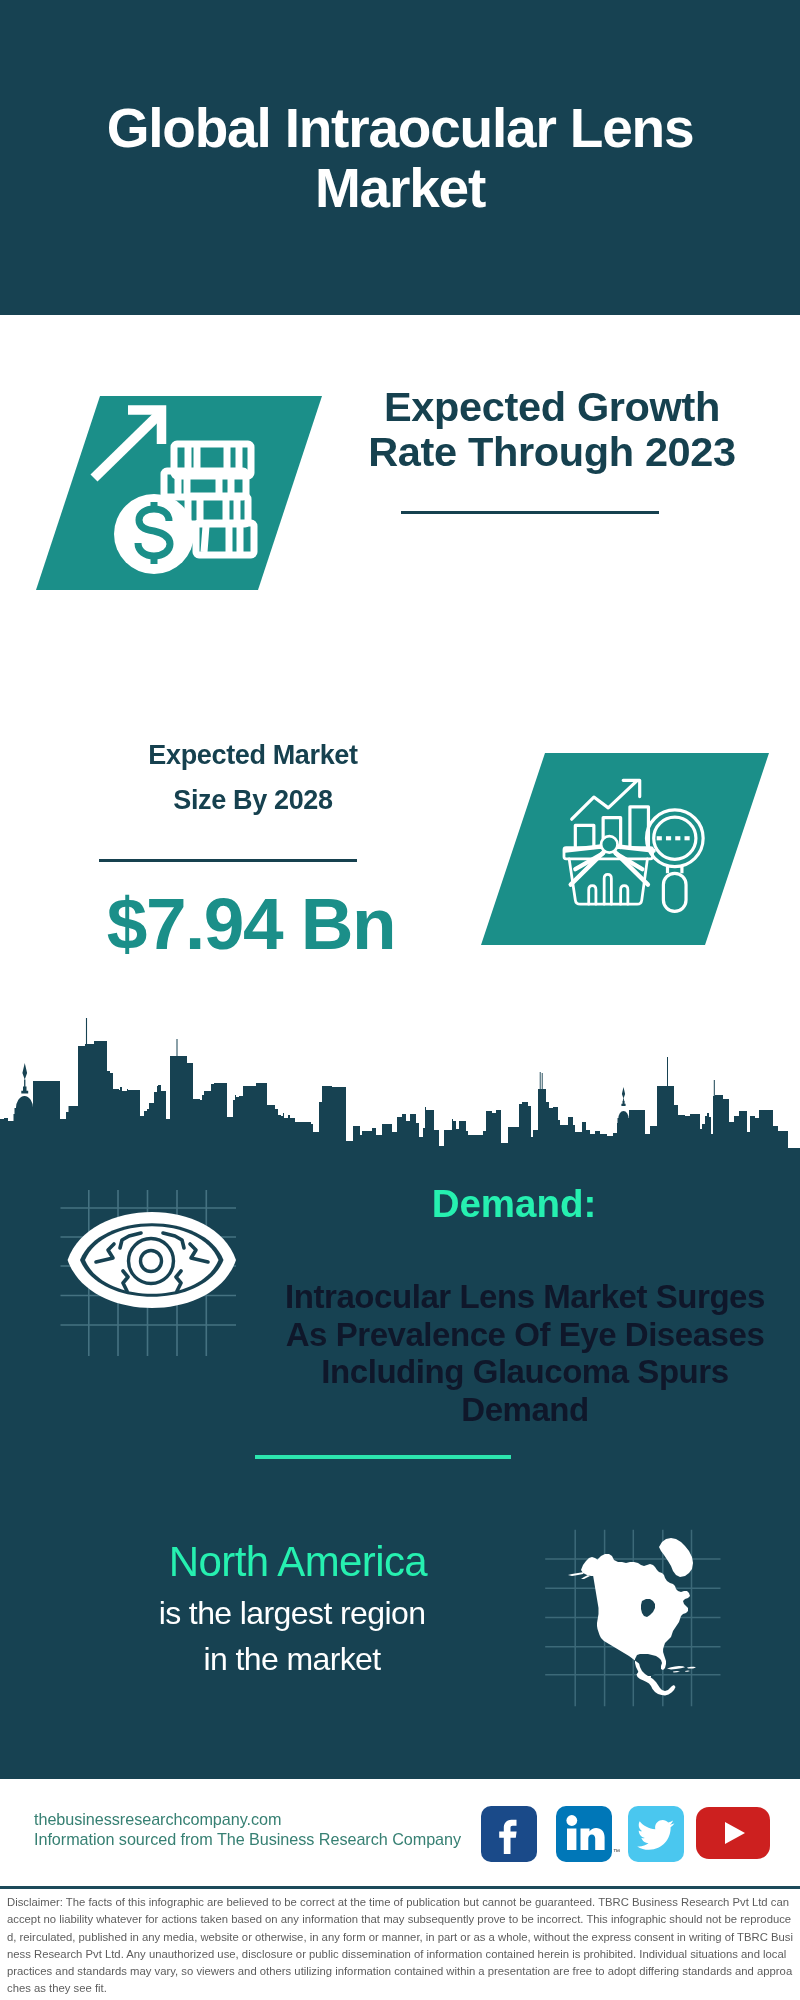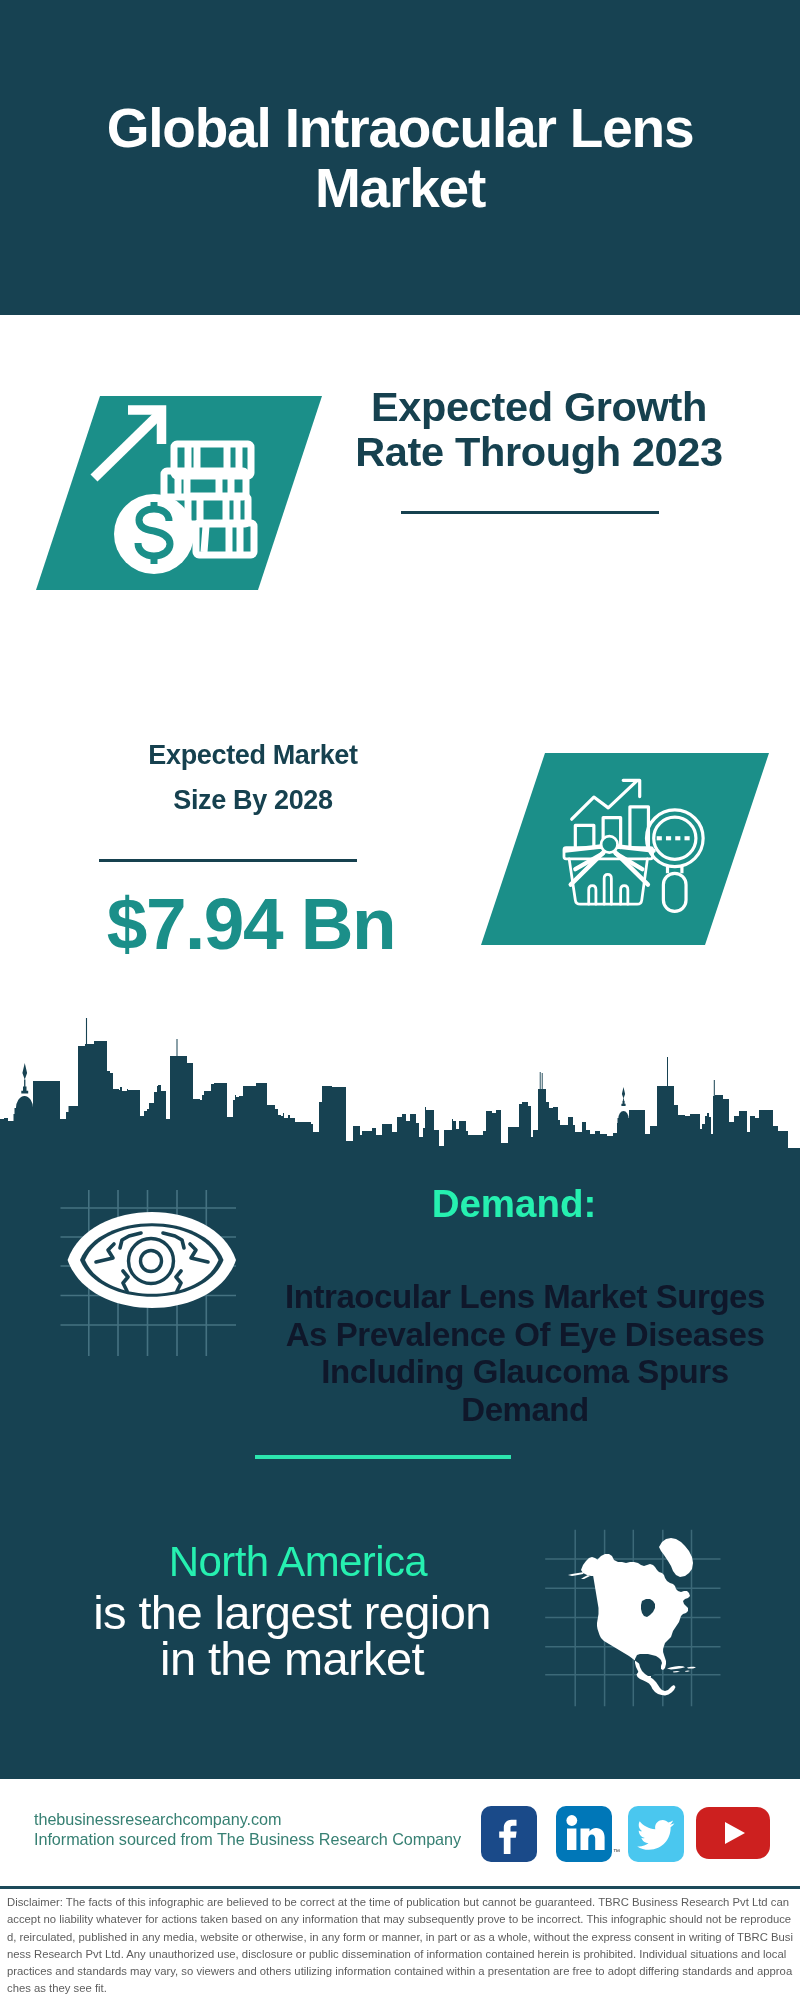--- a/index.html
+++ b/index.html
@@ -58,21 +58,21 @@
       <rect x="174" y="444" width="77" height="32" rx="3"></rect>
       <path d="M 188 447 L 188 473 M 197 447 L 197 473 M 227 447 L 227 473 M 239 447 L 239 473"></path>
     </g>
     <circle cx="154" cy="534" r="40" fill="#fff"></circle>
     <g fill="none" stroke="#1b8f89" stroke-width="7">
       <path d="M 169 521 C 169 513 162 509 154 509 C 146 509 139 513 139 520 C 139 527 146 530 154 531 C 163 533 170 536 170 544 C 170 551 163 556 154 556 C 145 556 138 551 138 543"></path>
       <path d="M 154 502 L 154 509 M 154 556 L 154 564"></path>
     </g>
   </svg>
 
-  <div class="stat-label" style="left:339px;top:384px;width:400px;font-size:41.5px;line-height:45px;letter-spacing:-0.35px;">
+  <div class="stat-label" style="left:352px;top:384px;width:400px;font-size:41.5px;line-height:45px;letter-spacing:-0.35px;">
     <span>Expected Growth</span><br>
     <span>Rate Through 2023</span>
   </div>
   <div class="stat-rule" style="left:401px;top:511px;width:258px;"></div>
 
   <div class="stat-label" style="left:53px;top:733px;width:400px;font-size:27px;line-height:45px;letter-spacing:-0.35px;">
     <span>Expected Market</span><br>
     <span>Size By 2028</span>
   </div>
   <div class="stat-rule" style="left:99px;top:859px;width:258px;"></div>
@@ -151,21 +151,21 @@
   <div class="driver-body" style="left:275px;top:1243px;width:500px;font-size:33px;line-height:37.5px;letter-spacing:-0.45px;">
     <span>Intraocular Lens Market Surges</span><br>
     <span>As Prevalence Of Eye Diseases</span><br>
     <span>Including Glaucoma Spurs</span><br>
     <span>Demand</span>
   </div>
 
   <div class="mid-rule" style="left:255px;top:1455px;width:256px;height:4px;"></div>
 
   <div class="region-name" style="left:98px;top:1542px;width:400px;font-size:42px;line-height:40px;letter-spacing:-0.6px;">North America</div>
-  <div class="region-sub" style="left:92px;top:1590px;width:400px;font-size:47px;line-height:46px;letter-spacing:-0.6px;">
+  <div class="region-sub" style="left:92px;top:1590px;width:400px;font-size:32px;line-height:46px;letter-spacing:-0.6px;">
     <span>is the largest region</span><br>
     <span>in the market</span>
   </div>
 
   <svg class="na-map" width="190" height="195" viewBox="540 1515 190 195" style="position:absolute;left:540px;top:1515px;">
     <g stroke="#62909f" stroke-width="1.5" opacity="0.5">
       <path d="M575.2 1529.7 V1706.2 M604.6 1529.7 V1706.2 M633.3 1529.7 V1706.2 M662.8 1529.7 V1706.2 M691.5 1529.7 V1706.2"></path>
       <path d="M545.2 1558.9 H720.5 M545.2 1588.2 H720.5 M545.2 1617.6 H720.5 M545.2 1646.8 H720.5 M545.2 1674.8 H720.5"></path>
     </g>
     <g fill="#ffffff">

